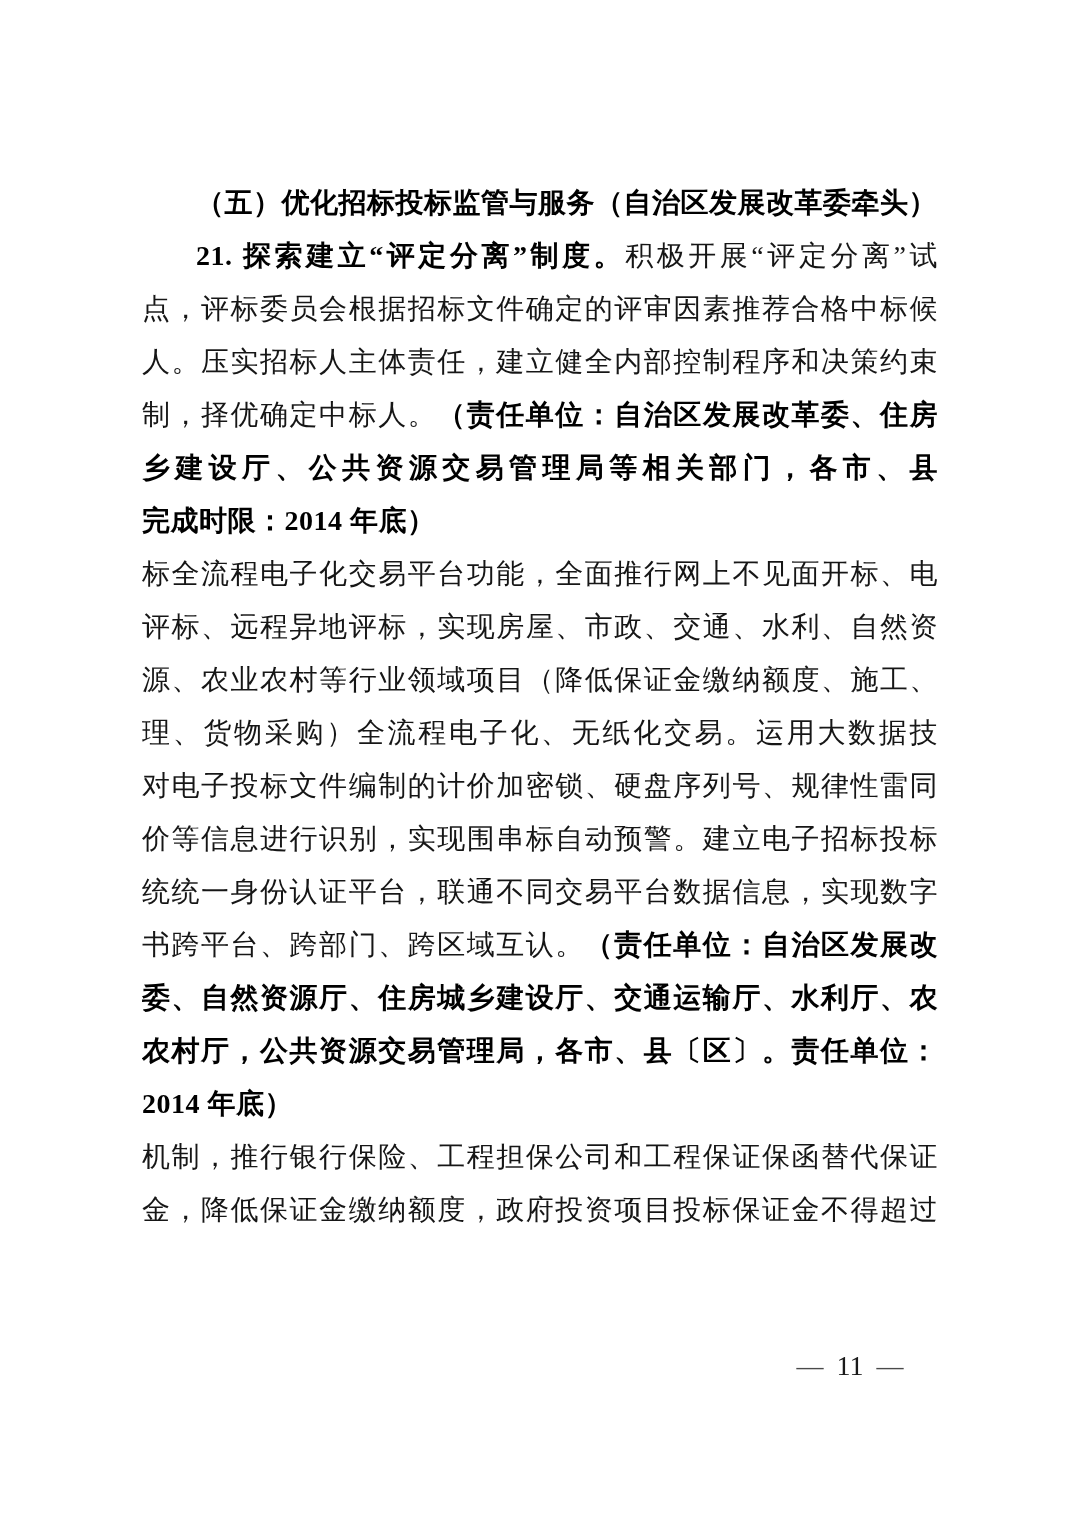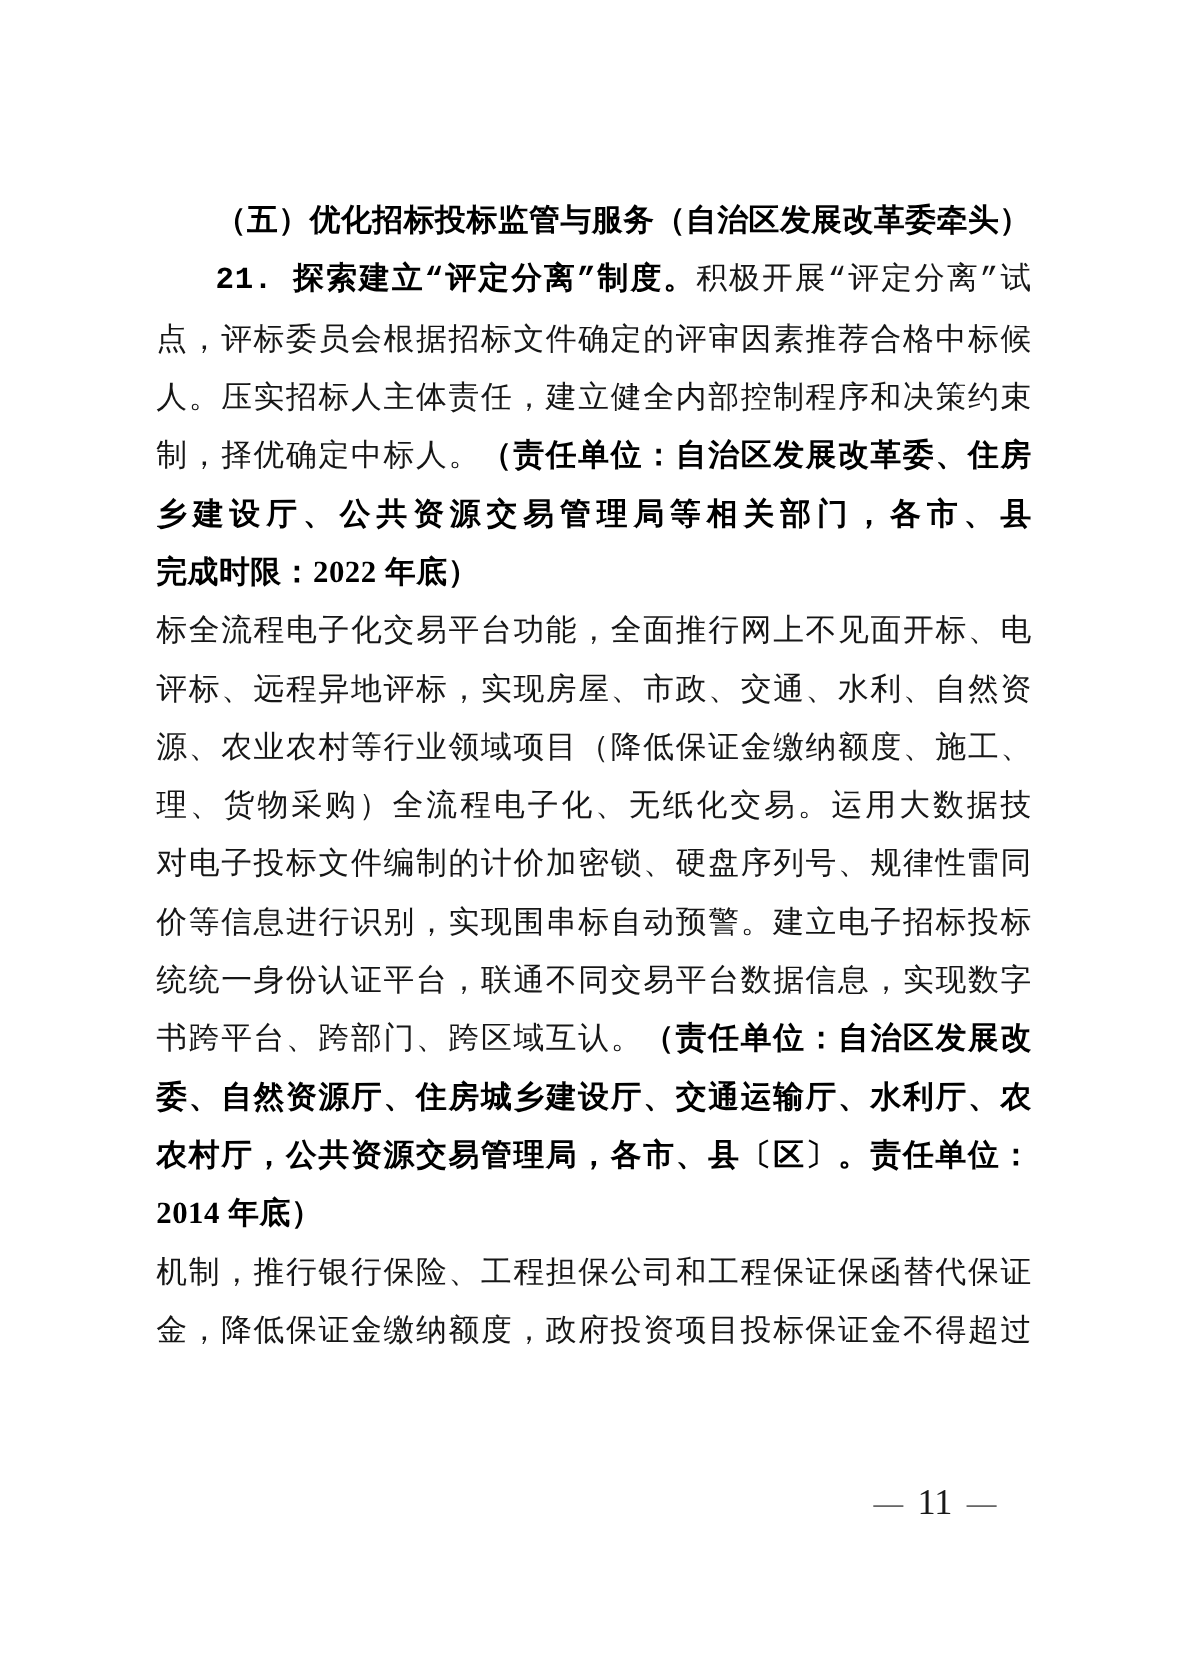--- a/index.html
+++ b/index.html
@@ -21,47 +21,47 @@
     line-height: 53px;
     font-size: 28px;
     letter-spacing: 0.5px;
     overflow: hidden;
   }
   .just {
     text-align: justify;
     text-align-last: justify;
     text-justify: inter-character;
   }
-  .ind { text-indent: 54px; font-family: Liberation Mono, monospace; }
+  .ind { text-indent: 54px; }
   .b { font-weight: 700; color: #000000; }
   .pageno {
     position: absolute;
     left: 780px; top: 1344px; width: 140px; height: 44px;
     display: flex; align-items: center; justify-content: center;
     gap: 13px;
     font-size: 27px;
     color: #222222;
   }
   .pageno .dash { color: #4a4a4a; }
-  .pageno .num { font-size: 33px; color: #1a1a1a; }
+  .pageno .num { font-size: 28px; color: #1a1a1a; }
 </style>
 </head>
 <body>
 
 <main>
   <div class="doc">
 
     <p class="ln ind"><span class="b">（五）优化招标投标监管与服务（自治区发展改革委牵头）</span></p>
 
     <p class="ln ind just"><span class="b">21. 探索建立“评定分离”制度。</span><span>积极开展“评定分离”试</span></p>
     <p class="ln just"><span>点，评标委员会根据招标文件确定的评审因素推荐合格中标候选</span></p>
     <p class="ln just"><span>人。压实招标人主体责任，建立健全内部控制程序和决策约束机</span></p>
     <p class="ln just"><span>制，择优确定中标人。</span><span class="b">（责任单位：自治区发展改革委、住房城</span></p>
     <p class="ln just"><span class="b">乡建设厅、公共资源交易管理局等相关部门，各市、县〔区〕。</span></p>
-    <p class="ln"><span class="b">完成时限：2022 年底）</span></p>
+    <p class="ln"><span class="b">完成时限：2014 年底）</span></p>
 
     <p class="ln just"><span>标全流程电子化交易平台功能，全面推行网上不见面开标、电子</span></p>
     <p class="ln just"><span>评标、远程异地评标，实现房屋、市政、交通、水利、自然资</span></p>
     <p class="ln just"><span>源、农业农村等行业领域项目（降低保证金缴纳额度、施工、监</span></p>
     <p class="ln just"><span>理、货物采购）全流程电子化、无纸化交易。运用大数据技术，</span></p>
     <p class="ln just"><span>对电子投标文件编制的计价加密锁、硬盘序列号、规律性雷同报</span></p>
     <p class="ln just"><span>价等信息进行识别，实现围串标自动预警。建立电子招标投标系</span></p>
     <p class="ln just"><span>统统一身份认证平台，联通不同交易平台数据信息，实现数字证</span></p>
     <p class="ln just"><span>书跨平台、跨部门、跨区域互认。</span><span class="b">（责任单位：自治区发展改革</span></p>
     <p class="ln just"><span class="b">委、自然资源厅、住房城乡建设厅、交通运输厅、水利厅、农业</span></p>

